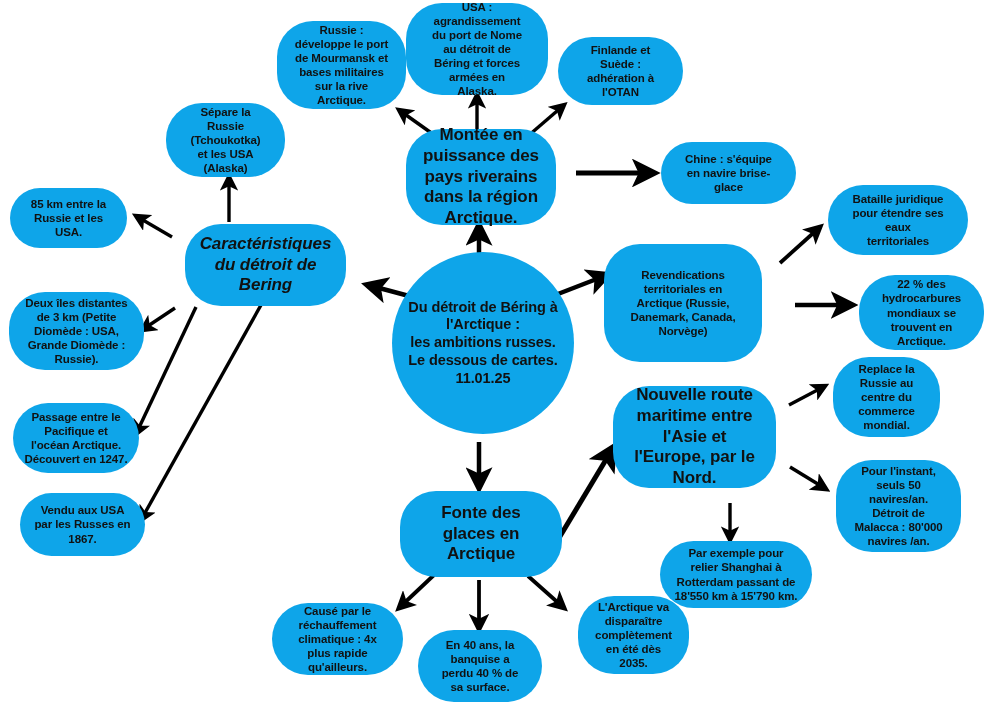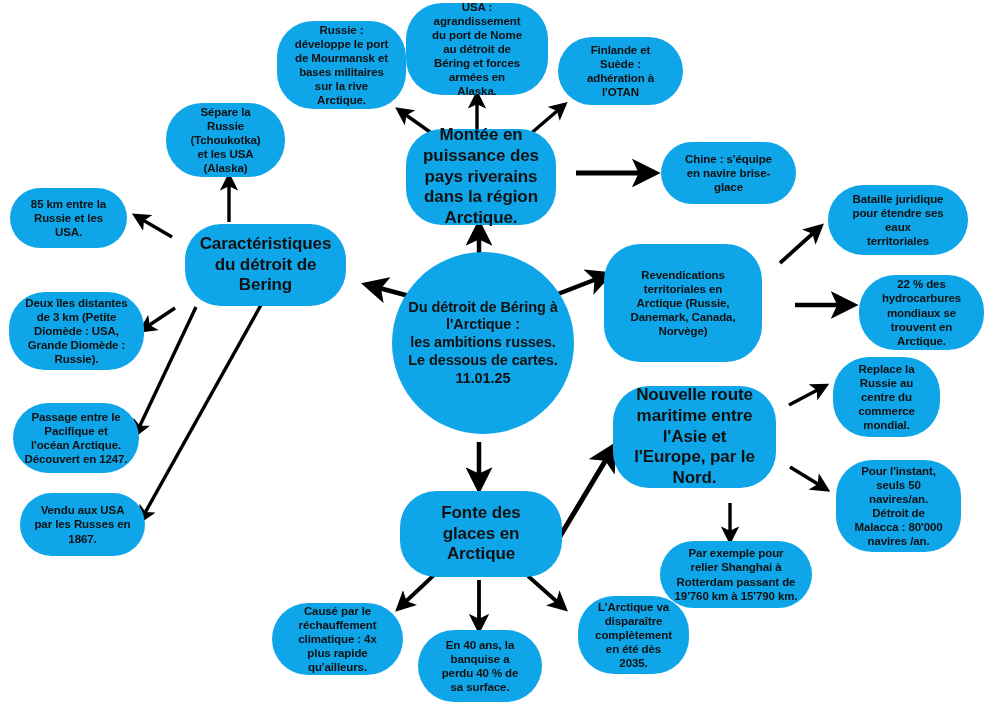--- a/index.html
+++ b/index.html
@@ -37,21 +37,21 @@
     line-height: 1.22;
     padding: 4px 8px;
     white-space: pre-line;
     z-index: 2;
     letter-spacing: -0.1px;
   }
   .node.rounded { border-radius: 36px; }
   .node.circle  { border-radius: 50%; }
   .t-small  { font-size: 11.5px; font-weight: 700; }
   .t-big    { font-size: 17px; font-weight: 700; }
-  .t-hub    { font-size: 17px;   font-weight: 700; }
+  .t-hub    { font-size: 17px;   font-weight: 700; font-style: italic; }
   .t-center { font-size: 14.5px; font-weight: 700; }
 </style>
 </head>
 <body>
 
 <div id="canvas">
 
   <svg id="edges" viewBox="0 0 1000 707">
     <defs>
       <marker id="ah" markerWidth="6" markerHeight="6" refX="4.4" refY="3" orient="auto">
@@ -192,21 +192,21 @@
   <div class="node rounded t-small" style="left:836px; top:460px; width:125px; height:92px;">Pour l'instant,
 seuls 50
 navires/an.
 Détroit de
 Malacca : 80'000
 navires /an.</div>
 
   <div class="node rounded t-small" style="left:660px; top:541px; width:152px; height:67px;">Par exemple pour
 relier Shanghai à
 Rotterdam passant de
-19'760 km à 15'790 km.</div>
+18'550 km à 15'790 km.</div>
 
   <div class="node rounded t-small" style="left:272px; top:603px; width:131px; height:72px;">Causé par le
 réchauffement
 climatique : 4x
 plus rapide
 qu'ailleurs.</div>
 
   <div class="node rounded t-small" style="left:418px; top:630px; width:124px; height:72px;">En 40 ans, la
 banquise a
 perdu 40 % de

